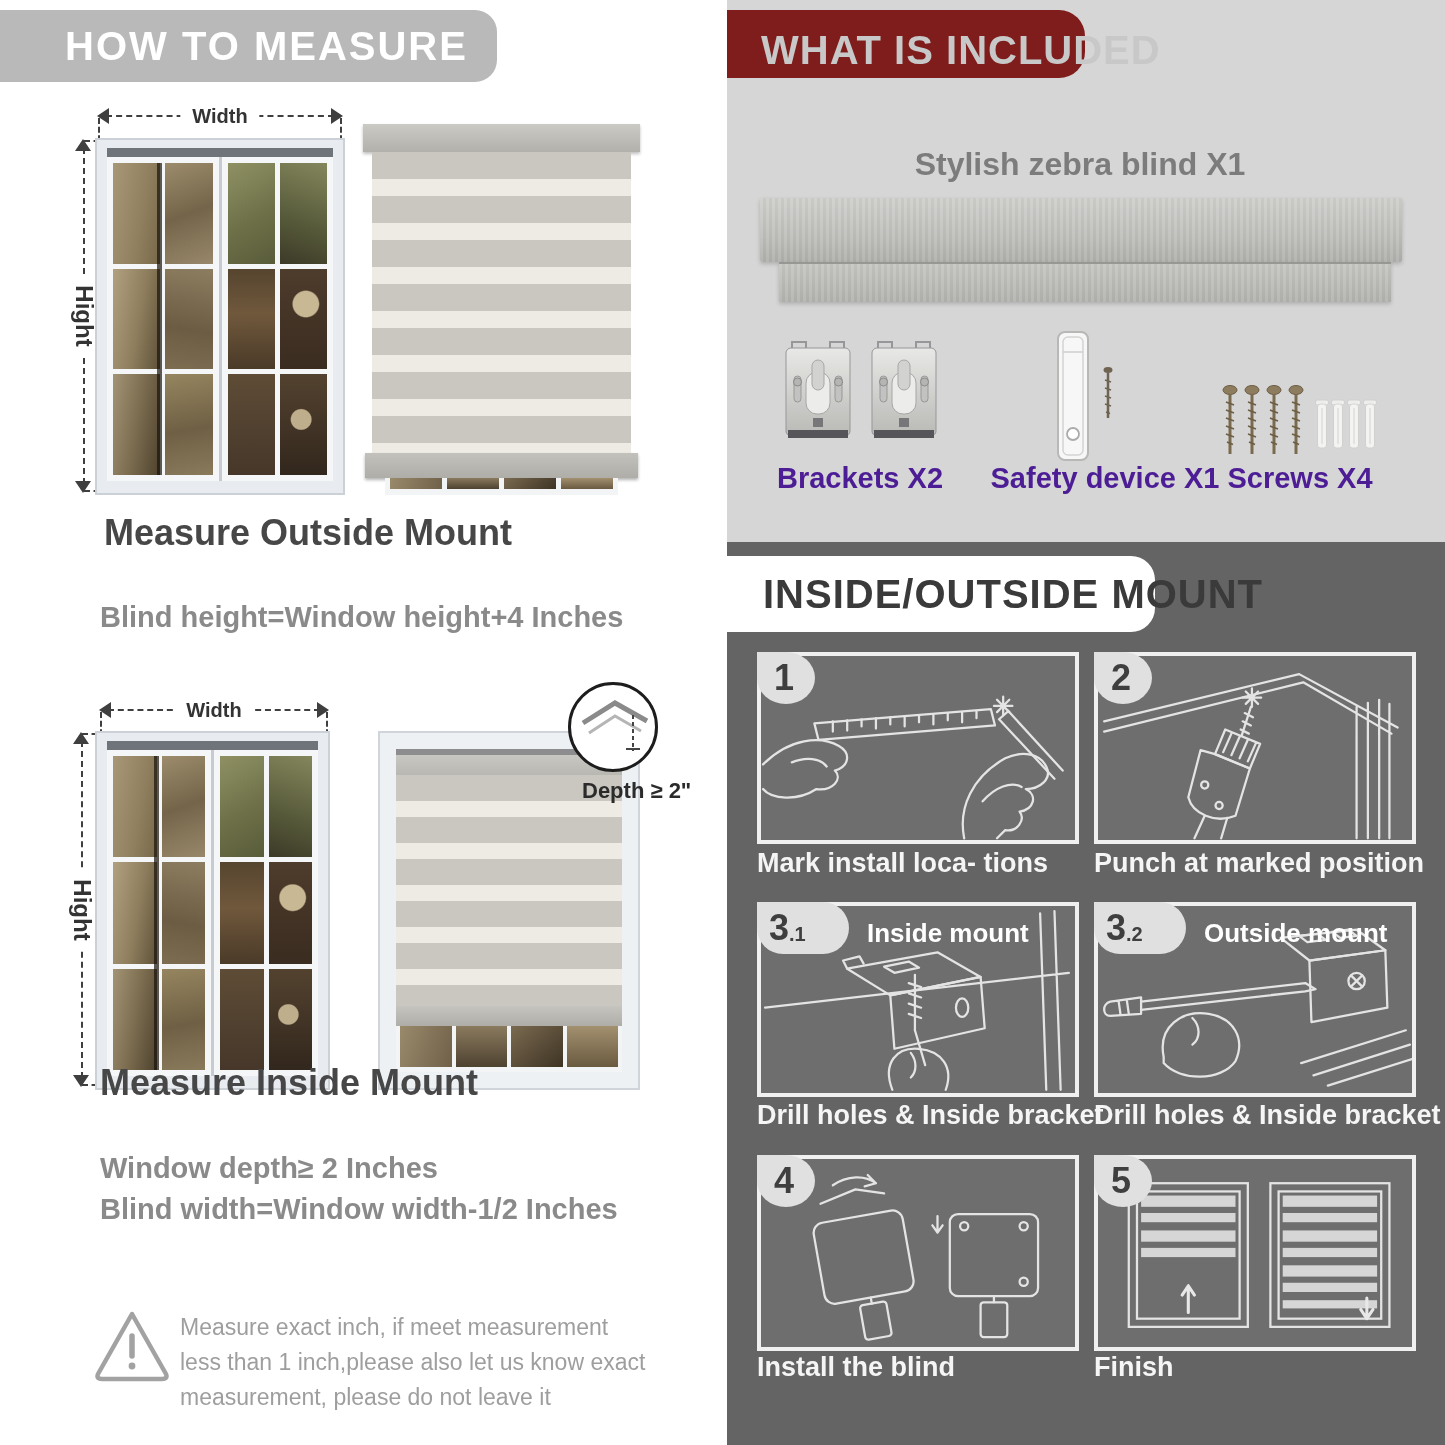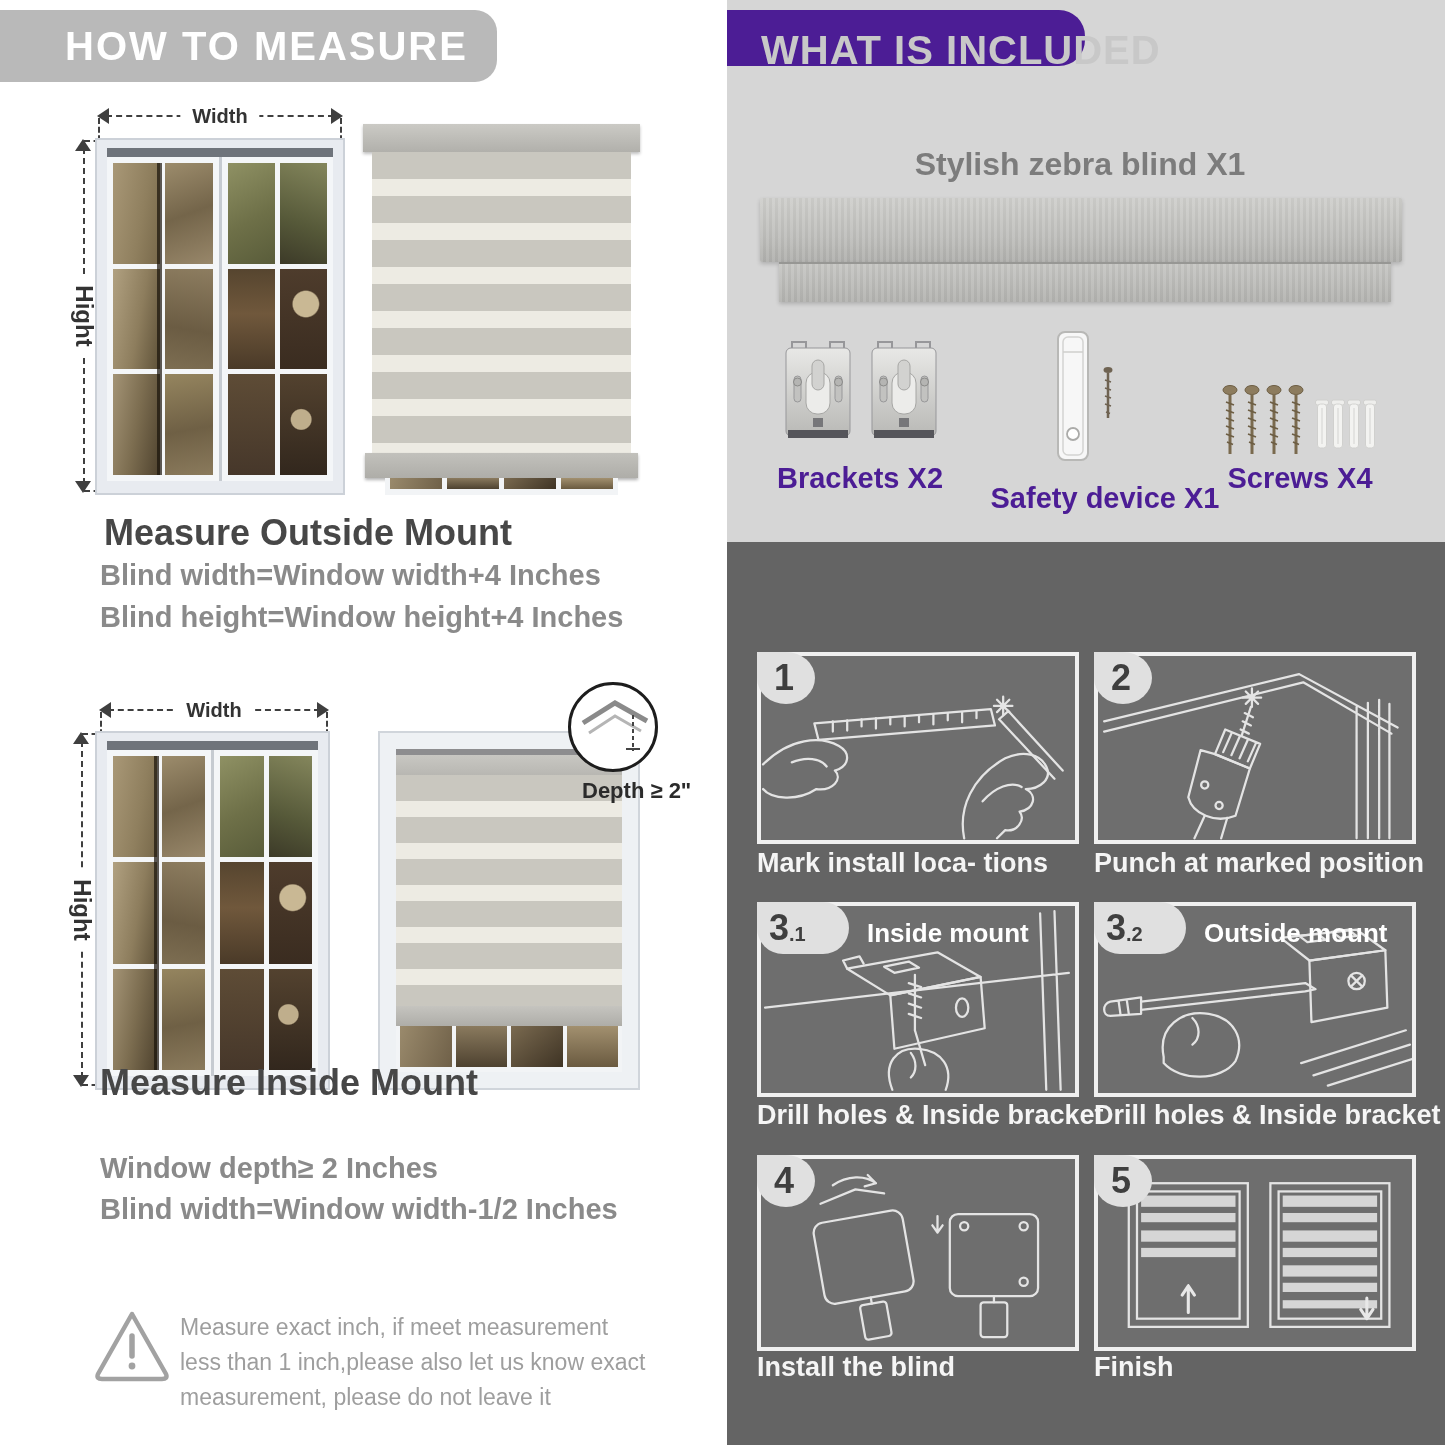--- a/index.html
+++ b/index.html
@@ -88,35 +88,35 @@
   .b2rail{height:20px;background:linear-gradient(180deg,#c5c4bf,#aeada8);}
   .b2sliver{height:46px;background:#f2f4f6;display:flex;gap:4px;padding:0 4px 5px 4px;box-sizing:border-box;}
   .callout{left:568px;top:682px;width:90px;height:90px;border-radius:50%;background:#fff;
     border:3px solid #1d1d1d;z-index:6;box-sizing:border-box;}
   .depth-label{left:582px;top:778px;font-size:22px;font-weight:700;color:#2b2b2b;}
 
   .warn-text{left:180px;top:1310px;width:470px;font-size:23px;line-height:35px;color:#9e9e9e;}
 
   
   .panel-light{left:727px;top:0;width:718px;height:542px;background:#d6d6d6;}
-  .included-banner{left:727px;top:10px;width:358px;height:56px;background:#4c1d95;
+  .included-banner{left:727px;top:10px;width:358px;height:68px;background:#7f1d1d;
     border-radius:0 26px 26px 0;font-size:40px;font-weight:700;color:#c8c8c8;
     line-height:80px;padding-left:34px;letter-spacing:1px;box-sizing:border-box;white-space:nowrap;}
   .blind-caption{left:790px;top:146px;width:580px;text-align:center;
     font-size:32px;font-weight:700;color:#7c7c7c;}
   .cassette-main{left:760px;top:198px;width:642px;height:64px;border-radius:2px;
     background:repeating-linear-gradient(90deg,rgba(255,255,255,.07) 0 3px,rgba(0,0,0,.03) 3px 6px),
       linear-gradient(180deg,#cfcfcc,#bfbfbc 60%,#b0b0ad);
     box-shadow:0 2px 4px rgba(0,0,0,.18);}
   .cassette-lip{left:779px;top:262px;width:612px;height:40px;border-top:2px solid #979794;
     background:repeating-linear-gradient(90deg,rgba(255,255,255,.07) 0 3px,rgba(0,0,0,.03) 3px 6px),
       linear-gradient(180deg,#c6c6c3,#b3b3b0);box-shadow:0 2px 4px rgba(0,0,0,.18);box-sizing:border-box;}
   .comp-label{top:462px;font-size:29px;font-weight:700;color:#4c1d95;text-align:center;}
   .lab-brackets{left:765px;width:190px;}
-  .lab-safety{left:975px;width:260px;margin-top:20px;}
+  .lab-safety{left:975px;width:260px;}
   .lab-screws{left:1205px;width:190px;}
 
   .panel-dark{left:727px;top:542px;width:718px;height:903px;background:#646464;}
   .mount-banner{left:727px;top:556px;width:428px;height:76px;background:#fff;
     border-radius:0 24px 24px 0;font-size:40px;font-weight:700;color:#3a3a3a;
     line-height:76px;padding-left:36px;letter-spacing:1px;box-sizing:border-box;white-space:nowrap;}
 
   .step{width:314px;border:4px solid #f0f0f0;background:#6e6e6e;}
   .s1{left:757px;top:652px;height:184px;} .s2{left:1094px;top:652px;height:184px;}
   .s3{left:757px;top:902px;height:187px;} .s4{left:1094px;top:902px;height:187px;}
@@ -190,21 +190,20 @@
     <div class="rail1"></div>
     <div class="sliver">
       <div class="sp sp1"></div>
         <div class="sp sp2"></div>
       <div class="sp sp3"></div>
         <div class="sp sp4"></div>
     </div>
   </div>
 
   <h2 class="abs sec-title t1">Measure Outside Mount</h2>
-  <p class="abs formula f1a">Blind width=Window width+4 Inches</p>
   <p class="abs formula f1b">Blind height=Window height+4 Inches</p>
 
   <div class="abs harrow" style="left:100px;top:698px;width:228px;">
     <span class="hl"></span>
     <span class="ah l"></span>
     <span class="ah r"></span>
     <span class="tick l"></span>
     <span class="tick r"></span>
     <span class="mlabel">Width</span>
   </div>
@@ -347,20 +346,21 @@
       <use href="#anc" x="136" y="22"></use>
         <use href="#anc" x="152" y="22"></use>
     </svg>
   </div>
 
   <div class="abs comp-label lab-brackets">Brackets X2</div>
   <div class="abs comp-label lab-safety">Safety device X1</div>
   <div class="abs comp-label lab-screws">Screws X4</div>
 
   <div class="abs panel-dark"></div>
+  <div class="abs mount-banner">INSIDE/OUTSIDE MOUNT</div>
 
   <div class="abs step s1">
     <svg viewBox="0 0 306 176" class="lineart">
       <path d="M52,64 L224,50 L228,66 L56,80 Z"></path>
       <path d="M70,62 l0,10 M84,61 l0,10 M98,60 l0,7 M112,59 l0,10 M126,58 l0,7 M140,57 l0,10 M154,56 l0,7 M168,55 l0,10 M182,54 l0,7 M196,53 l0,10 M210,52 l0,7"></path>
       <path d="M236,38 l0,18 M227,47 l18,0 M230,41 l12,12 M242,41 l-12,12"></path>
       <path d="M241,52 L294,110 M232,60 L286,118 M241,52 L232,60"></path>
       <path d="M2,104 C28,78 58,76 76,86 C88,93 86,106 72,110 C80,118 70,130 54,128 C36,140 10,138 2,128 M30,102 C44,96 58,98 64,106"></path>
       <path d="M198,176 C192,146 206,116 238,98 C256,90 272,94 278,106 C284,118 272,128 258,128 C270,134 266,148 252,150 C258,158 250,170 238,168 L230,176 M216,140 C228,126 244,120 254,126"></path>
     </svg>

